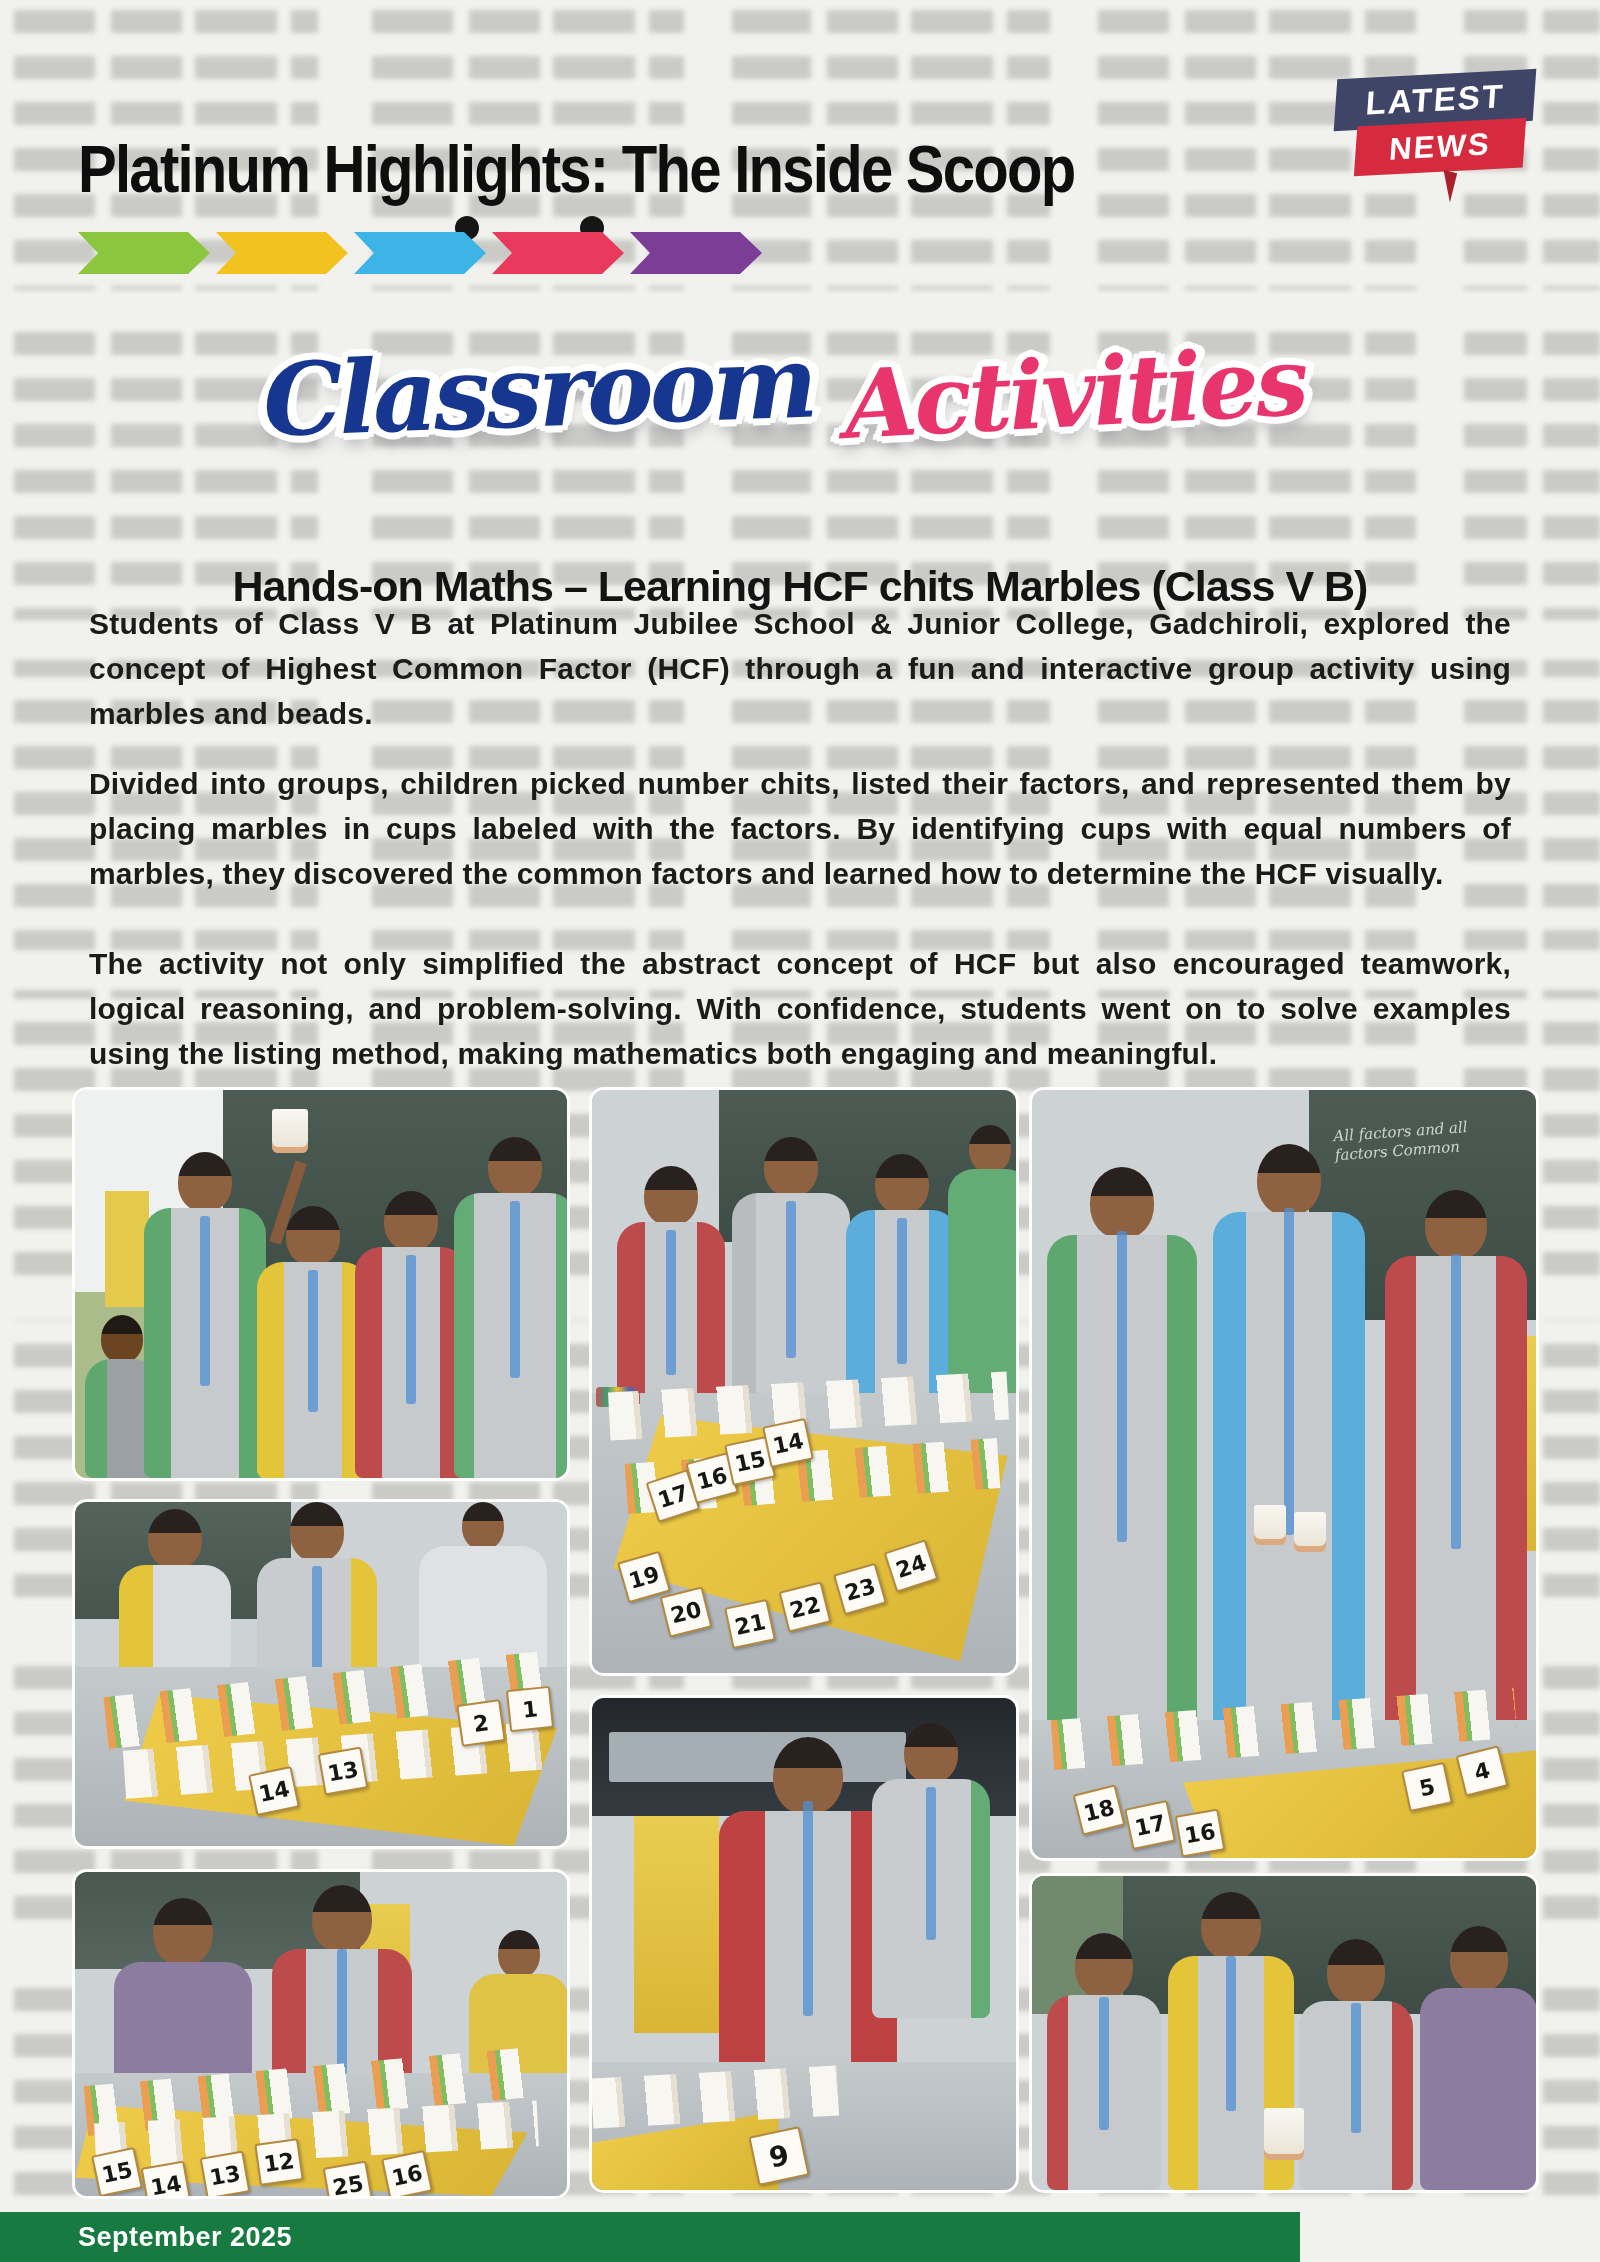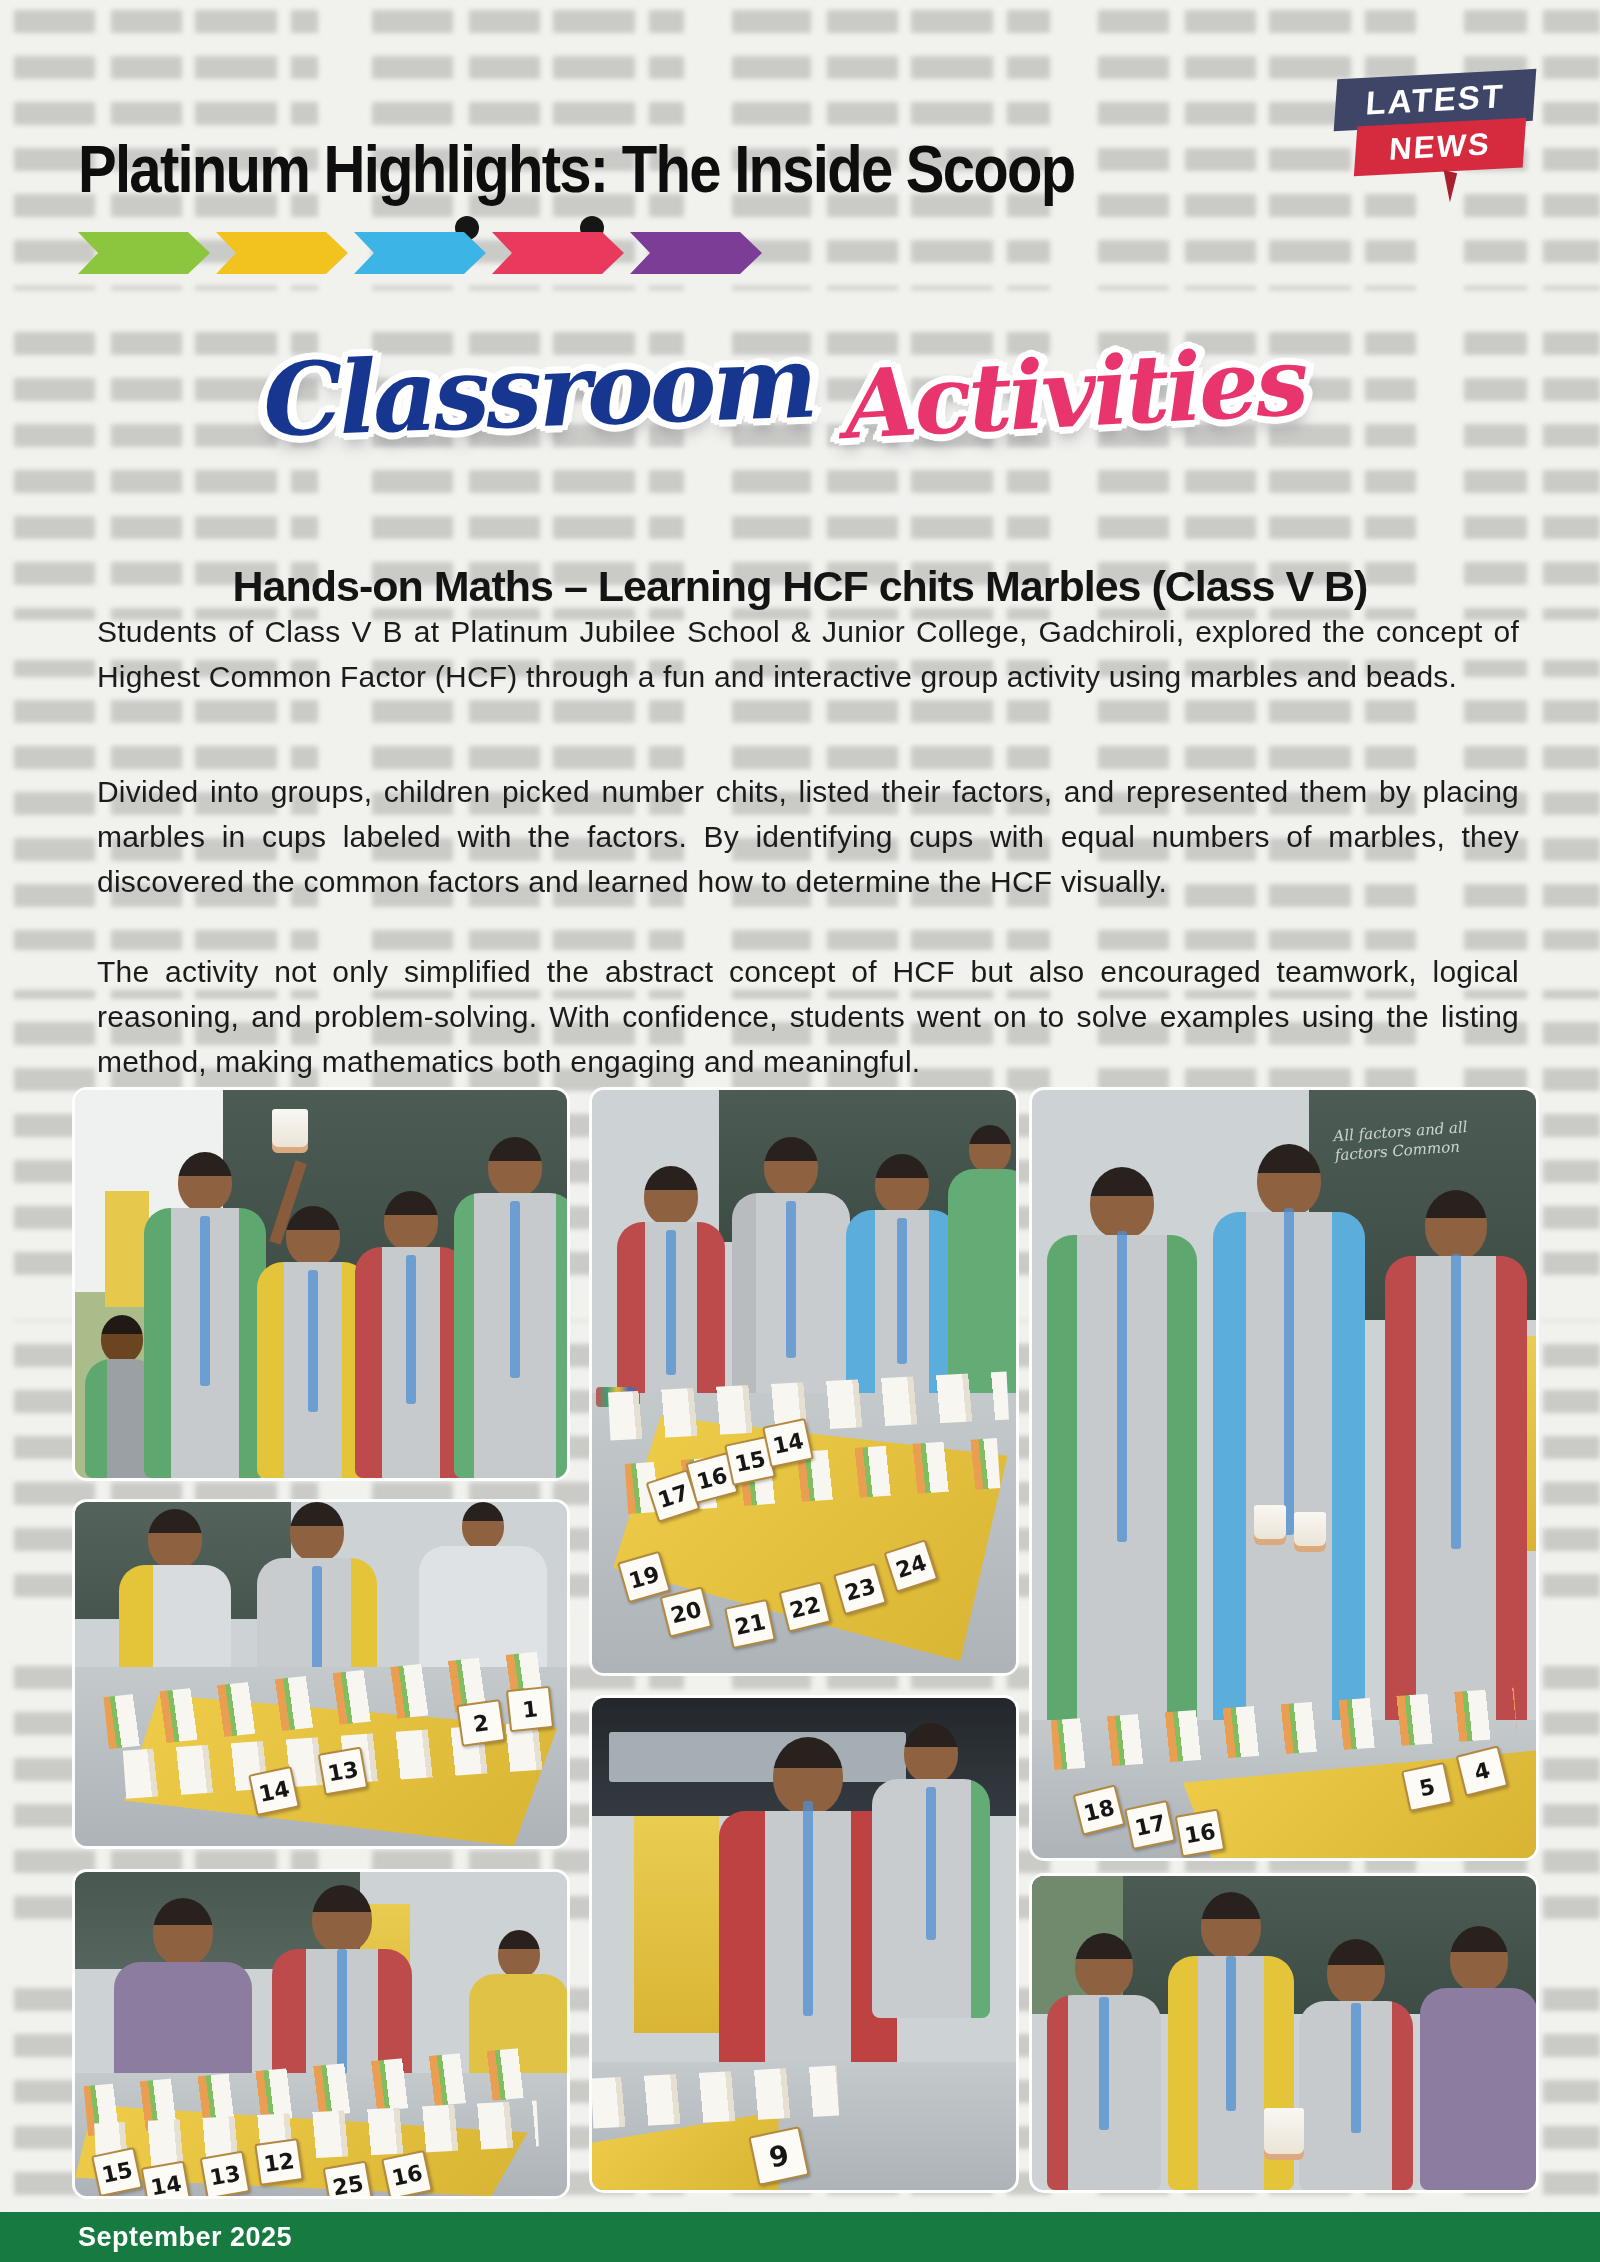--- a/index.html
+++ b/index.html
@@ -41,22 +41,22 @@
   .script span{text-shadow:
       -7px 0 0 #fff,7px 0 0 #fff,0 -7px 0 #fff,0 7px 0 #fff,
       -5px -5px 0 #fff,5px -5px 0 #fff,-5px 5px 0 #fff,5px 5px 0 #fff,
       -9px 3px 0 #fff,9px -3px 0 #fff,0 12px 14px rgba(110,110,125,.45);}
   .w1{font-size:100px;letter-spacing:-4px;transform:rotate(-2deg);}
   .w2{font-size:94px;letter-spacing:-3px;transform:rotate(-3deg);}
 
   
   .h2{left:0;top:526px;width:1600px;text-align:center;font-size:43px;font-weight:800;color:#141414;
       letter-spacing:-1px;}
-  .para{left:80px;width:1422px;font-size:30px;line-height:45px;font-weight:400;color:#1b1b1b;
-        text-align:justify;letter-spacing:.2px;margin:17px;}
+  .para{left:80px;width:1422px;font-size:30px;line-height:45px;font-weight:700;color:#1b1b1b;
+        text-align:justify;letter-spacing:.2px;margin:9px;}
   .p1{top:592px;} .p2{top:752px;} .p3{top:932px;}
 
   
   .ph{border-radius:12px;overflow:hidden;background:#cdd2d4;box-shadow:0 0 0 3px rgba(255,255,255,.95);
       filter:saturate(.92);}
   .ly{position:absolute;}
   .board{background:linear-gradient(180deg,#4b5b53,#3c4c45);}
   .chalk{position:absolute;color:rgba(238,243,238,.8);font-style:italic;font-size:15px;line-height:19px;
          font-family:"DejaVu Serif",serif;transform:rotate(-4deg);}
   .wall{background:#cdd2d4;}
@@ -74,21 +74,21 @@
   .lan{position:absolute;left:50%;top:64px;width:10px;height:52%;transform:translateX(-50%);
        background:#4a90d9;opacity:.75;border-radius:3px;}
   .card{position:absolute;width:40px;height:38px;background:#fcfbf6;border:2px solid #b6893a;border-radius:3px;
         color:#161616;font:700 22px "DejaVu Sans",sans-serif;display:flex;align-items:center;justify-content:center;
         box-shadow:1px 2px 3px rgba(0,0,0,.25);}
   .cup1{background:linear-gradient(180deg,#f9f7f2,#e9e2d2);border-radius:3px 3px 6px 6px;
         box-shadow:inset 0 -6px 0 rgba(214,120,50,.55);}
   .marbles{background:linear-gradient(90deg,#d04444,#2a9a67,#f5c320,#3a6cc8,#d04444);border-radius:4px;opacity:.9;}
 
   
-  .footer{left:0;top:2212px;width:1600px;height:50px;background:#177a40;}
+  .footer{left:0;top:2212px;width:1300px;height:50px;background:#177a40;}
   .footer span{position:absolute;left:78px;top:0;line-height:50px;color:#ffffff;font-size:27px;font-weight:800;
         letter-spacing:.5px;}
 </style>
 </head>
 <body>
 
 <div class="abs ghost"></div>
 
 <h1 class="abs title">Platinum Highlights: The Inside Scoop</h1>
 

